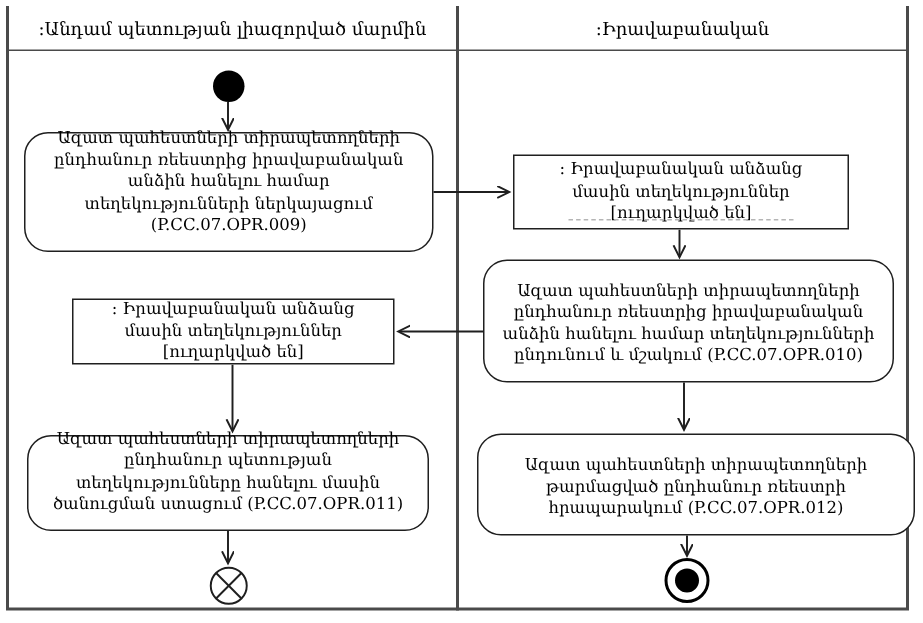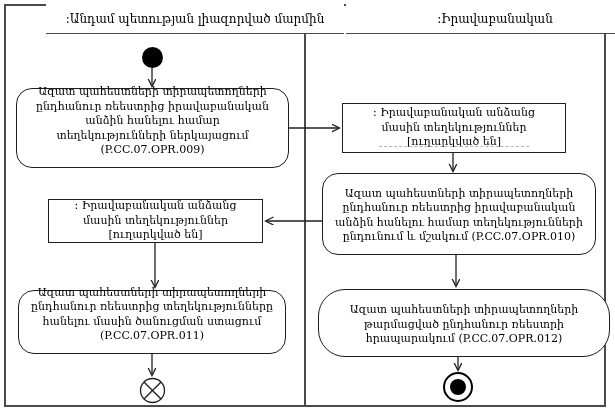--- a/index.html
+++ b/index.html
@@ -11,21 +11,21 @@
   .frame{
     position:absolute;left:4px;top:4px;width:602px;height:403px;
     border:2px solid #4a4a4a;box-sizing:border-box;background:#fff;
   }
   .lane-divider{
     position:absolute;left:304px;top:4px;width:2px;height:403px;background:#4a4a4a;
   }
   .lane-header{
     position:absolute;top:4px;height:30px;box-sizing:border-box;
     border-bottom:1px solid #4a4a4a;display:flex;align-items:center;justify-content:center;
-    font-size:12px;background:#fff;margin-left:40px;
+    font-size:12px;background:#fff;
   }
   .hdr-left{left:6px;width:298px;}
   .hdr-right{left:306px;width:298px;}
   .action{
     position:absolute;border:1px solid #1f1f1f;border-radius:16px;background:#fff;
     box-sizing:border-box;display:flex;align-items:flex-end;justify-content:center;
     text-align:center;font-size:11px;line-height:1.32;padding:9px 12px;
   }
   .objnode{
     position:absolute;border:1px solid #1f1f1f;background:#fff;
@@ -84,41 +84,41 @@
 
   <div class="action" style="left:16px;top:88px;width:273px;height:80px;">
     <span>Ազատ պահեստների տիրապետողների ընդհանուր ռեեստրից իրավաբանական անձին հանելու համար տեղեկությունների ներկայացում (P.CC.07.OPR.009)</span>
   </div>
 
   <div class="objnode" style="left:48px;top:199px;width:215px;height:44px;">
     <span>: Իրավաբանական անձանց մասին տեղեկություններ [ուղարկված են]</span>
   </div>
 
   <div class="action" style="left:18px;top:290px;width:268px;height:64px;">
-    <span>Ազատ պահեստների տիրապետողների ընդհանուր ռեեստրից տեղեկությունները հանելու մասին ծանուցման ստացում (P.CC.07.OPR.011)</span>
+    <span>Ազատ պահեստների տիրապետողների ընդհանուր պետության տեղեկությունները հանելու մասին ծանուցման ստացում (P.CC.07.OPR.011)</span>
   </div>
 
   <div class="flow-final">
     <svg width="27" height="27" viewBox="0 0 27 27">
       <circle cx="13.5" cy="13.5" r="12" fill="#fff" stroke="#1f1f1f" stroke-width="1.3"></circle>
       <line x1="5.2" y1="5.2" x2="21.8" y2="21.8" stroke="#1f1f1f" stroke-width="1.3"></line>
       <line x1="21.8" y1="5.2" x2="5.2" y2="21.8" stroke="#1f1f1f" stroke-width="1.3"></line>
     </svg>
   </div>
 
   <div class="objnode" style="left:342px;top:103px;width:224px;height:50px;">
     <span>: Իրավաբանական անձանց մասին տեղեկություններ [ուղարկված են]</span>
     <i class="dashes"></i>
   </div>
 
   <div class="action" style="left:322px;top:173px;width:274px;height:82px;">
     <span>Ազատ պահեստների տիրապետողների ընդհանուր ռեեստրից իրավաբանական անձին հանելու համար տեղեկությունների ընդունում և մշակում (P.CC.07.OPR.010)</span>
   </div>
 
-  <div class="action" style="left:318px;top:289px;width:292px;height:68px;border-radius:27px;">
+  <div class="action" style="left:318px;top:289px;width:292px;height:68px;">
     <span>Ազատ պահեստների տիրապետողների թարմացված ընդհանուր ռեեստրի հրապարակում (P.CC.07.OPR.012)</span>
   </div>
 
   <div class="activity-final">
     <div class="dot"></div>
   </div>
 
 </div>
 
 </body></html>

